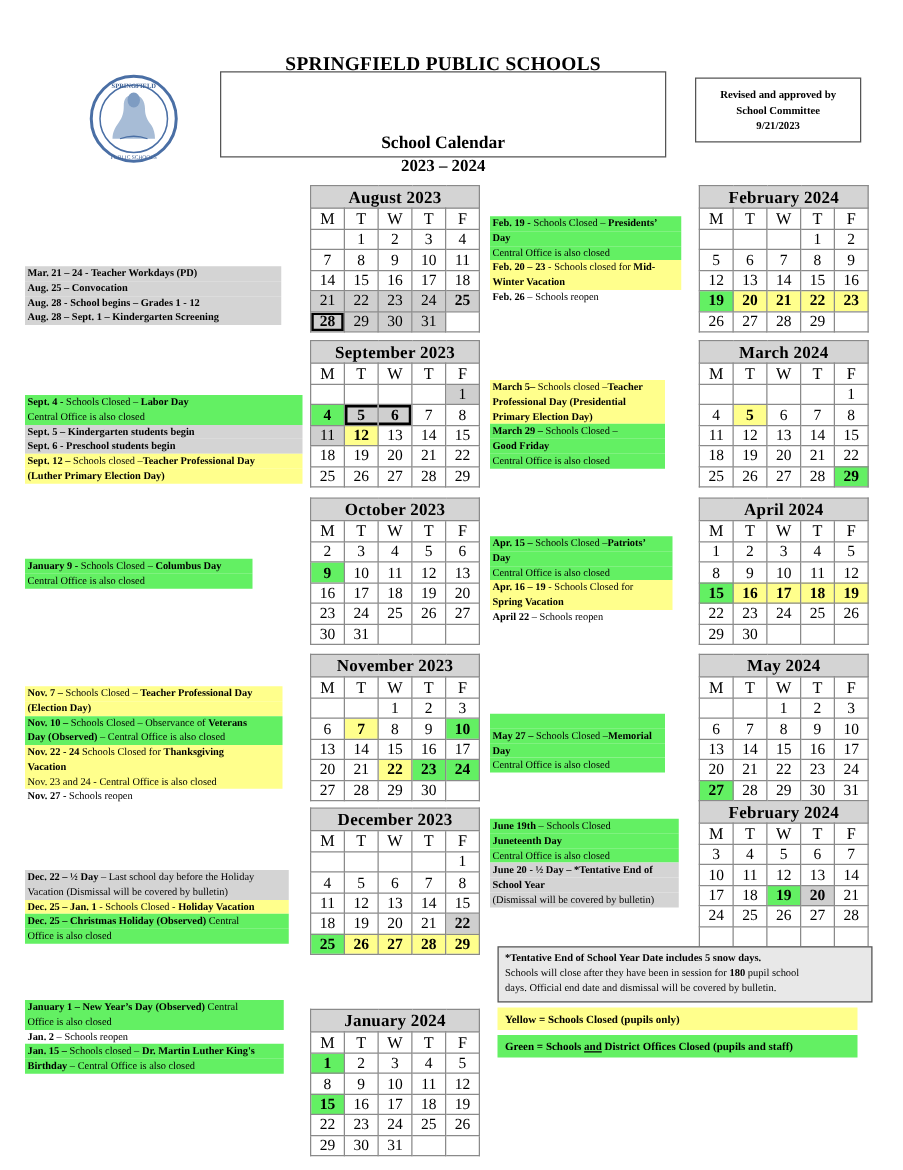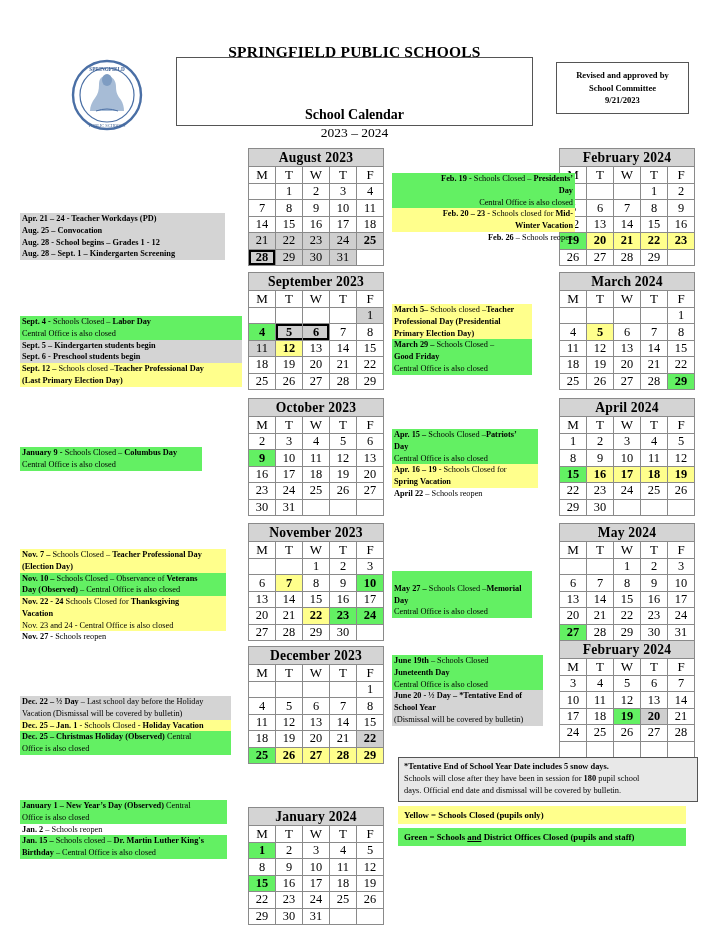--- a/index.html
+++ b/index.html
@@ -17,21 +17,21 @@
   }
   .logo svg{display:block;}
   .title-box{
     position:absolute;left:176px;top:57px;width:355px;height:67px;
     border:1px solid #555;
     display:flex;flex-direction:column;align-items:center;justify-content:center;
     background:#fff;
   }
   .title-box .l1{font-size:15.5px;font-weight:bold;letter-spacing:.2px;line-height:1.25;}
   .title-box .l2{font-size:14px;font-weight:bold;line-height:1.25;margin-top:45px;}
-  .title-box .l3{font-size:13.5px;font-weight:normal;line-height:1.3;}
+  .title-box .l3{font-size:13.5px;font-weight:bold;line-height:1.3;}
   .approve-box{
     position:absolute;left:556px;top:62px;width:131px;height:50px;
     border:1px solid #555;background:#fff;
     display:flex;flex-direction:column;align-items:center;justify-content:center;
     font-size:8.6px;font-weight:bold;line-height:1.45;
   }
 
   
   .cal{position:absolute;border-collapse:collapse;table-layout:fixed;background:#fff;}
   .cal td,.cal th{
@@ -639,32 +639,32 @@
             <td></td>
             <td></td>
             <td></td>
             <td></td>
           </tr>
         </tbody>
       </table>
     </div>
   <div id="notes-root">
       <div class="note" style="left: 20px; top: 213px; width: 205px;">
-        <span class="ln s"><b>Apr. 21 – 24 - Teacher Workdays (PD)</b></span>
+        <span class="ln s"><b>Mar. 21 – 24 - Teacher Workdays (PD)</b></span>
         <span class="ln s"><b>Aug. 25 – Convocation</b></span>
         <span class="ln s"><b>Aug. 28 - School begins – Grades 1 - 12</b></span>
         <span class="ln s"><b>Aug. 28 – Sept. 1 – Kindergarten Screening</b></span>
       </div>
       <div class="note" style="left: 20px; top: 316px; width: 222px; border-radius: 18px;">
         <span class="ln g"><b>Sept. 4 - </b>Schools Closed – <b>Labor Day</b></span>
         <span class="ln g">Central Office is also closed</span>
         <span class="ln s"><b>Sept. 5 – Kindergarten students begin</b></span>
         <span class="ln s"><b>Sept. 6 - Preschool students begin</b></span>
         <span class="ln y"><b>Sept. 12 – </b>Schools closed –<b>Teacher Professional Day</b></span>
-        <span class="ln y"><b>(Last Primary Election Day)</b></span>
+        <span class="ln y"><b>(Luther Primary Election Day)</b></span>
       </div>
       <div class="note" style="left: 20px; top: 447px; width: 182px;">
         <span class="ln g"><b>January 9 - </b>Schools Closed – <b>Columbus Day</b></span>
         <span class="ln g">Central Office is also closed</span>
       </div>
       <div class="note" style="left: 20px; top: 549px; width: 206px;">
         <span class="ln y"><b>Nov. 7 – </b>Schools Closed – <b>Teacher Professional Day</b></span>
         <span class="ln y"><b>(Election Day)</b></span>
         <span class="ln g"><b>Nov. 10 – </b>Schools Closed – Observance of <b>Veterans</b></span>
         <span class="ln g"><b>Day (Observed)</b> – Central Office is also closed</span>
@@ -680,21 +680,21 @@
         <span class="ln g"><b>Dec. 25 – Christmas Holiday (Observed)</b> Central</span>
         <span class="ln g">Office is also closed</span>
       </div>
       <div class="note" style="left: 20px; top: 800px; width: 207px;">
         <span class="ln g"><b>January 1 – New Year’s Day (Observed)</b> Central</span>
         <span class="ln g">Office is also closed</span>
         <span class="ln n"><b>Jan. 2</b> – Schools reopen</span>
         <span class="ln g"><b>Jan. 15 –</b> Schools closed – <b>Dr. Martin Luther King's</b></span>
         <span class="ln g"><b>Birthday</b> – Central Office is also closed</span>
       </div>
-      <div class="note" style="left: 392px; top: 173px; width: 183px; text-align: right;">
+      <div class="note" style="left: 392px; top: 173px; width: 153px;">
         <span class="ln g"><b>Feb. 19 - </b>Schools Closed – <b>Presidents’</b></span>
         <span class="ln g"><b>Day</b></span>
         <span class="ln g">Central Office is also closed</span>
         <span class="ln y"><b>Feb. 20 – 23</b> - Schools closed for <b>Mid-</b></span>
         <span class="ln y"><b>Winter Vacation</b></span>
         <span class="ln n"><b>Feb. 26</b> – Schools reopen</span>
       </div>
       <div class="note" style="left: 392px; top: 304px; width: 140px;">
         <span class="ln y"><b>March 5–</b> Schools closed –<b>Teacher</b></span>
         <span class="ln y"><b>Professional Day (Presidential</b></span>

